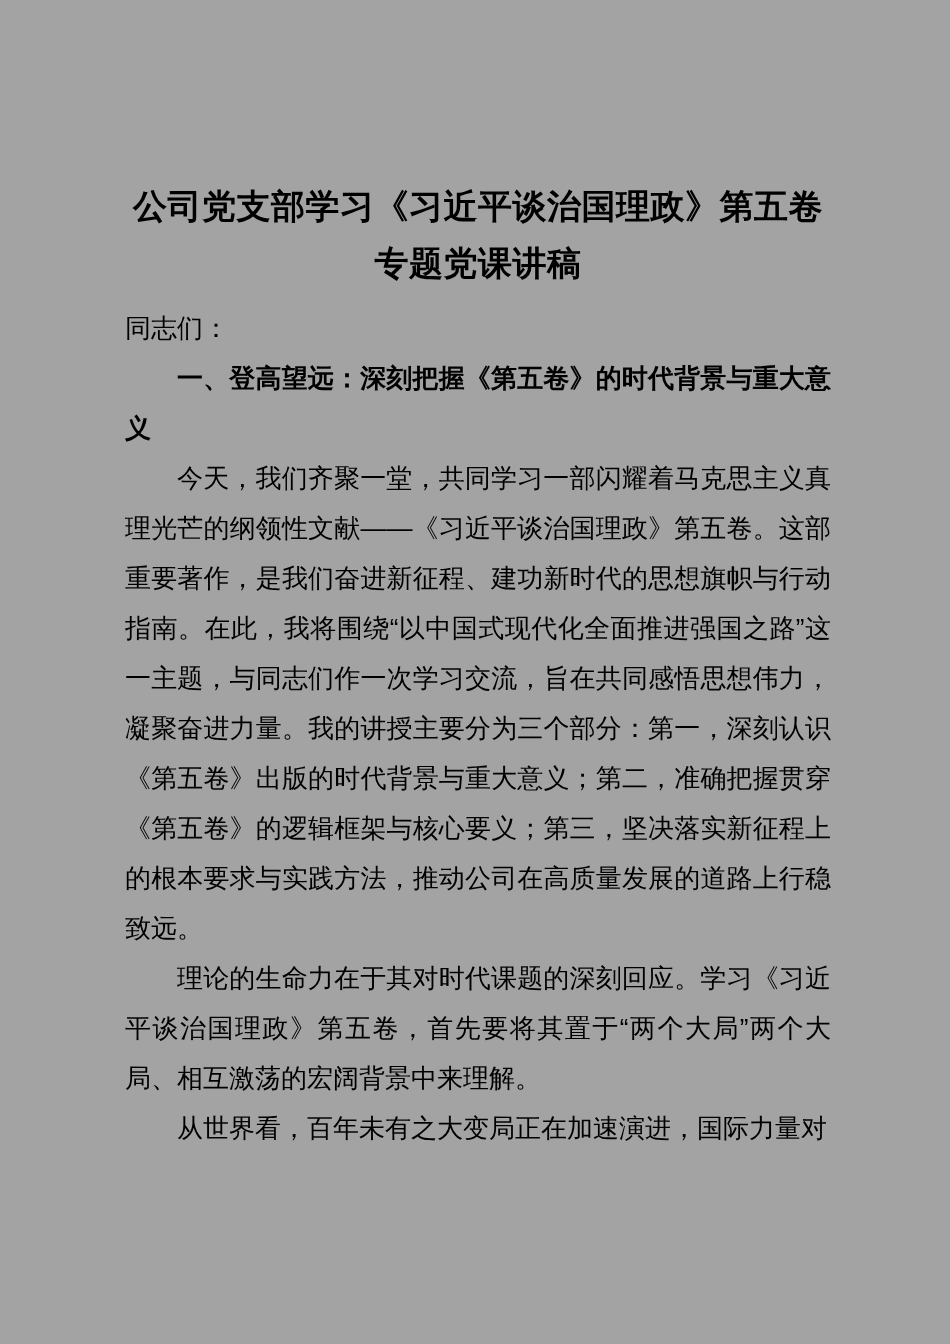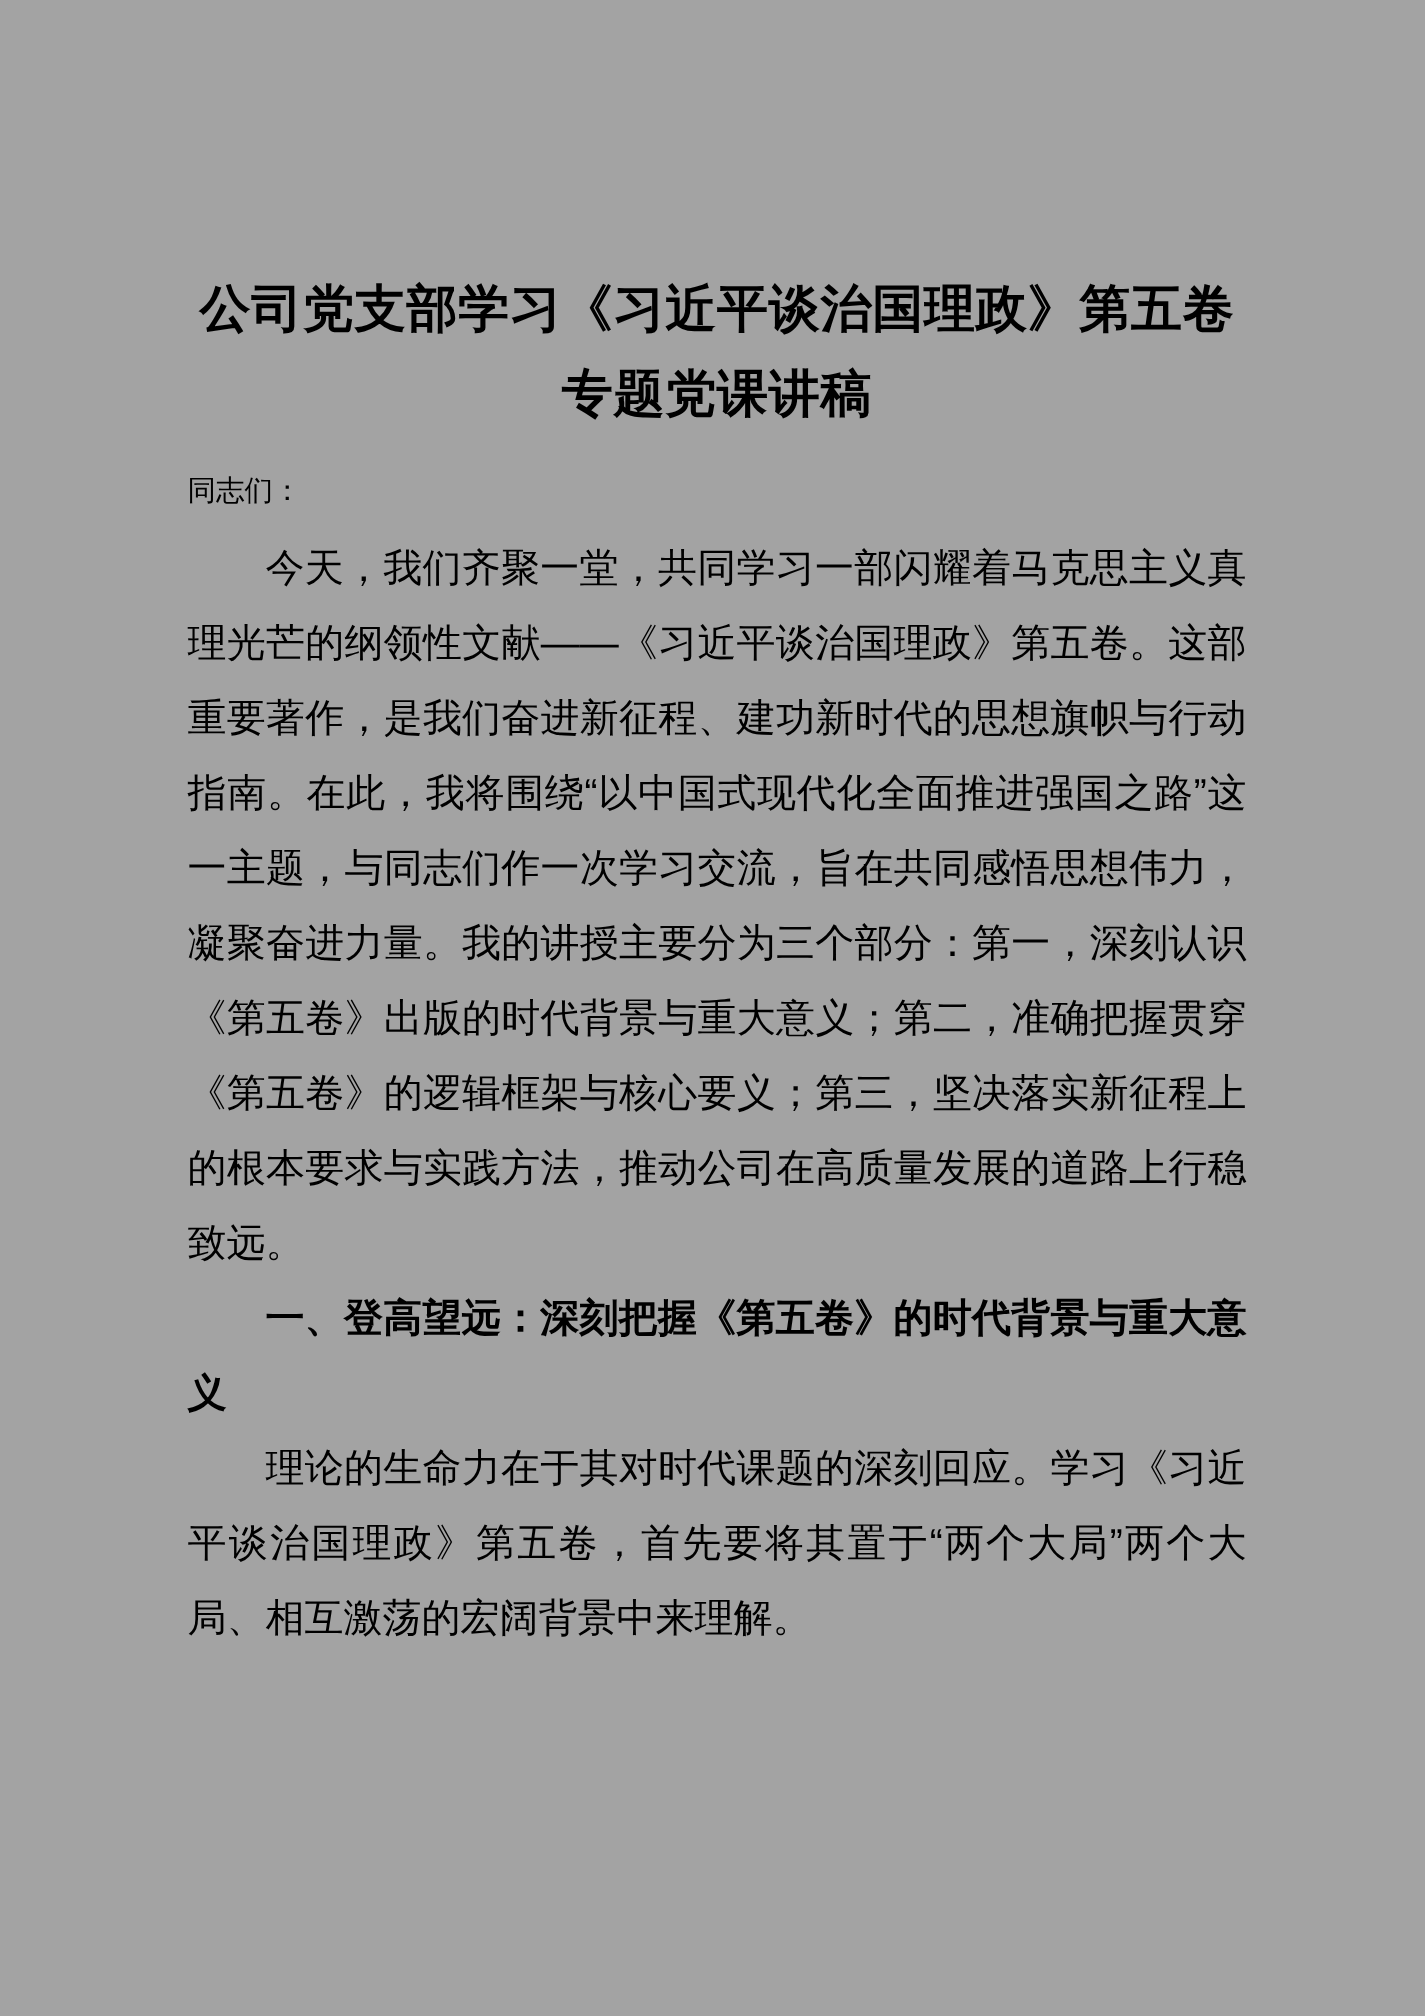--- a/index.html
+++ b/index.html
@@ -22,21 +22,21 @@
   .doc-title {
     margin-top: 178px;
     font-size: 34px;
     font-weight: 700;
     line-height: 57px;
     text-align: center;
     letter-spacing: 0.5px;
   }
   .salutation {
     margin-top: 11px;
-    font-size: 19px;
+    font-size: 26px;
     line-height: 50px;
     text-align: left;
   }
   .para {
     font-size: 26px;
     line-height: 50px;
     text-align: justify;
     text-justify: inter-ideograph;
     text-indent: 2em;
     line-break: strict;
@@ -46,17 +46,18 @@
     font-weight: 700;
   }
 </style>
 </head>
 <body>
 
 <div class="page">
   <div class="content">
     <h1 class="doc-title">公司党支部学习《习近平谈治国理政》第五卷专题党课讲稿</h1>
     <p class="salutation">同志们：</p>
+    <p class="para heading">一、登高望远：深刻把握《第五卷》的时代背景与重大意义</p>
     <p class="para">今天，我们齐聚一堂，共同学习一部闪耀着马克思主义真理光芒的纲领性文献——《习近平谈治国理政》第五卷。这部重要著作，是我们奋进新征程、建功新时代的思想旗帜与行动指南。在此，我将围绕“以中国式现代化全面推进强国之路”这一主题，与同志们作一次学习交流，旨在共同感悟思想伟力，凝聚奋进力量。我的讲授主要分为三个部分：第一，深刻认识《第五卷》出版的时代背景与重大意义；第二，准确把握贯穿《第五卷》的逻辑框架与核心要义；第三，坚决落实新征程上的根本要求与实践方法，推动公司在高质量发展的道路上行稳致远。</p>
-    <p class="para heading">一、登高望远：深刻把握《第五卷》的时代背景与重大意义</p>
     <p class="para">理论的生命力在于其对时代课题的深刻回应。学习《习近平谈治国理政》第五卷，首先要将其置于“两个大局”两个大局、相互激荡的宏阔背景中来理解。</p>
+    <p class="para">从世界看，百年未有之大变局正在加速演进，国际力量对</p>
   </div>
 </div>
 
 </body></html>

